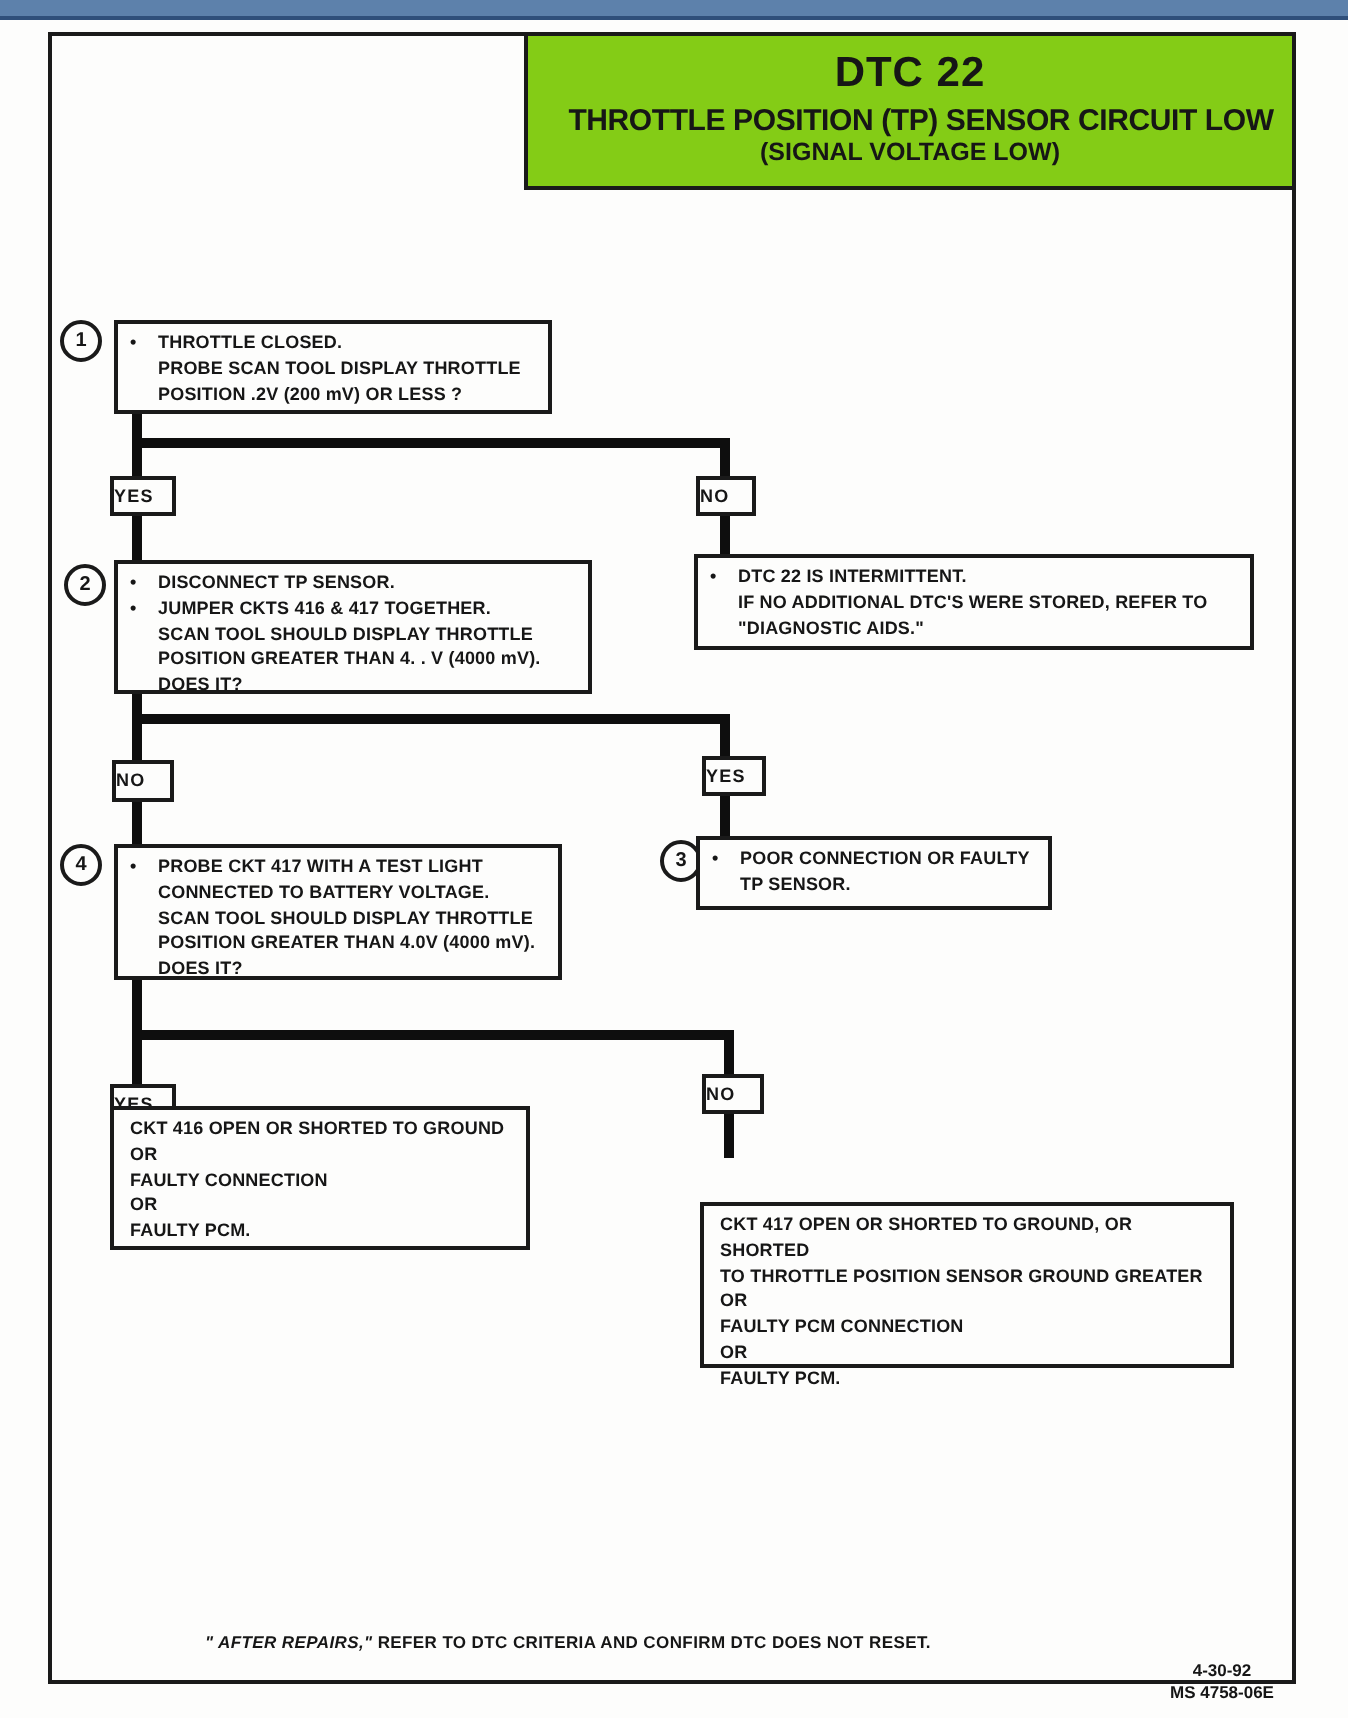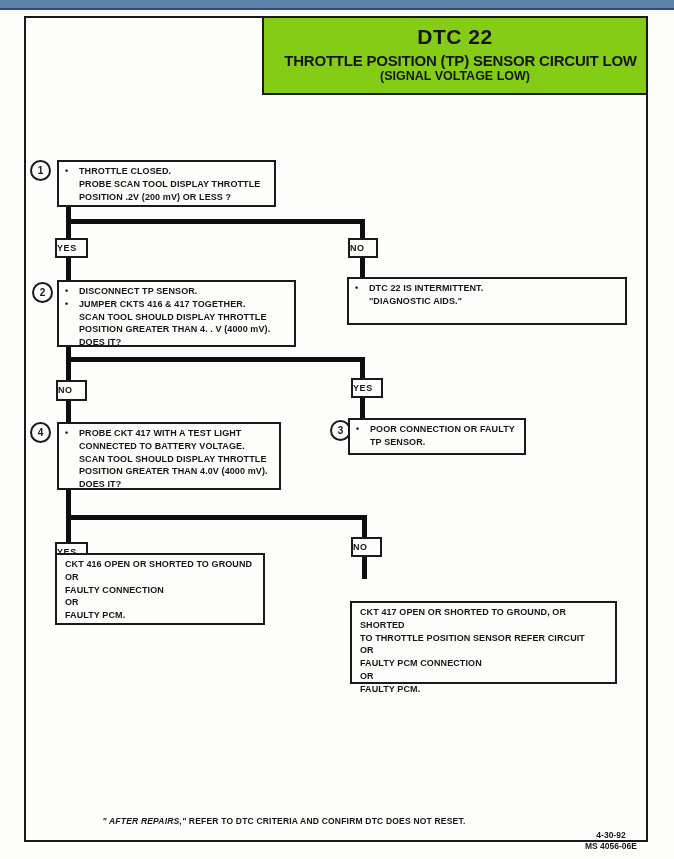--- a/index.html
+++ b/index.html
@@ -128,20 +128,21 @@
         <span class="txt">DOES IT?</span>
       </div>
     </div>
   <div class="fbox" style="left:347px;top:277px;width:266px;height:39px;">
       <div class="row">
         <span class="bullet">•</span>
         <span class="txt">DTC 22 IS INTERMITTENT.</span>
       </div>
       <div class="row">
         <span class="bullet"></span>
+        <span class="txt">IF NO ADDITIONAL DTC'S WERE STORED, REFER  TO</span>
       </div>
       <div class="row">
         <span class="bullet"></span>
         <span class="txt">"DIAGNOSTIC AIDS."</span>
       </div>
     </div>
   <div class="fbox" style="left:57px;top:422px;width:210px;height:59px;">
       <div class="row">
         <span class="bullet">•</span>
         <span class="txt">PROBE CKT 417 WITH A TEST LIGHT</span>
@@ -188,37 +189,37 @@
       </div>
       <div class="row">
         <span class="txt">FAULTY PCM.</span>
       </div>
     </div>
   <div class="fbox plain" style="left:350px;top:577px;width:251px;height:74px;padding-left:8px;margin-top:24px;">
       <div class="row">
         <span class="txt">CKT 417 OPEN OR SHORTED TO GROUND, OR SHORTED</span>
       </div>
       <div class="row">
-        <span class="txt">TO THROTTLE POSITION SENSOR REFER CIRCUIT</span>
+        <span class="txt">TO THROTTLE POSITION SENSOR GROUND GREATER</span>
       </div>
       <div class="row">
         <span class="txt">OR</span>
       </div>
       <div class="row">
         <span class="txt">FAULTY PCM CONNECTION</span>
       </div>
       <div class="row">
         <span class="txt">OR</span>
       </div>
       <div class="row">
         <span class="txt">FAULTY PCM.</span>
       </div>
     </div>
 
   <div id="footer-note">
     <span class="it">" AFTER REPAIRS,"</span><span> REFER TO DTC CRITERIA  AND CONFIRM DTC DOES NOT RESET.</span>
   </div>
   <div id="footer-ref">
     <div>4-30-92</div>
-    <div>MS 4056-06E</div>
+    <div>MS 4758-06E</div>
   </div>
 
 </div>
 
 </body></html>

